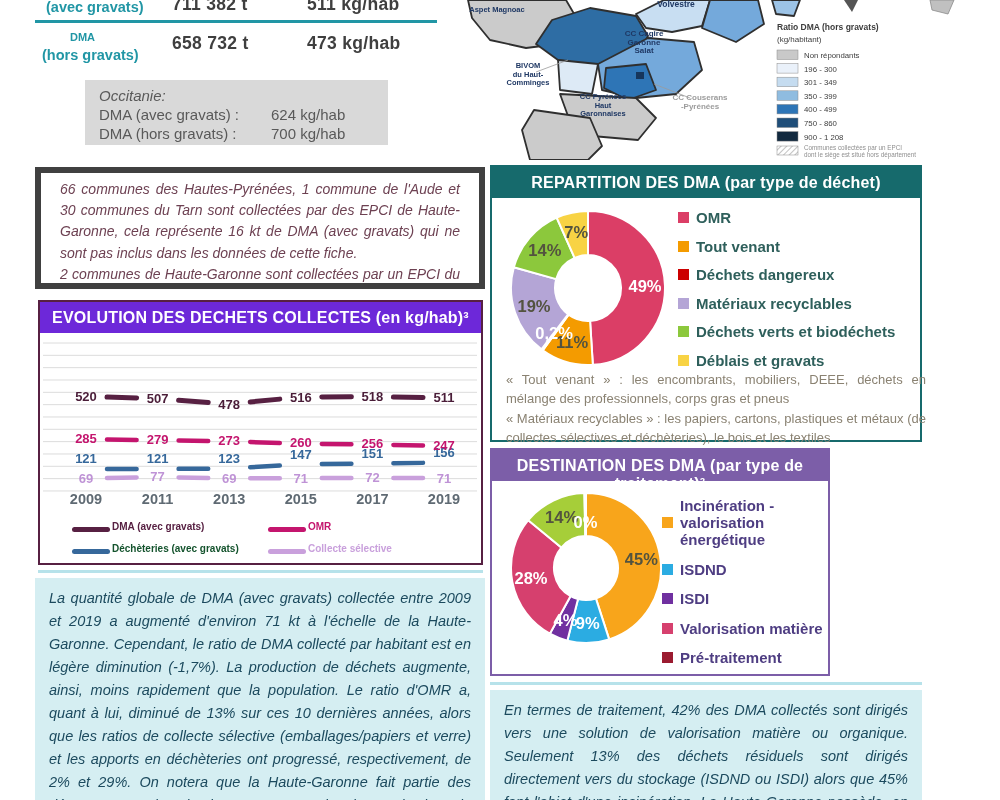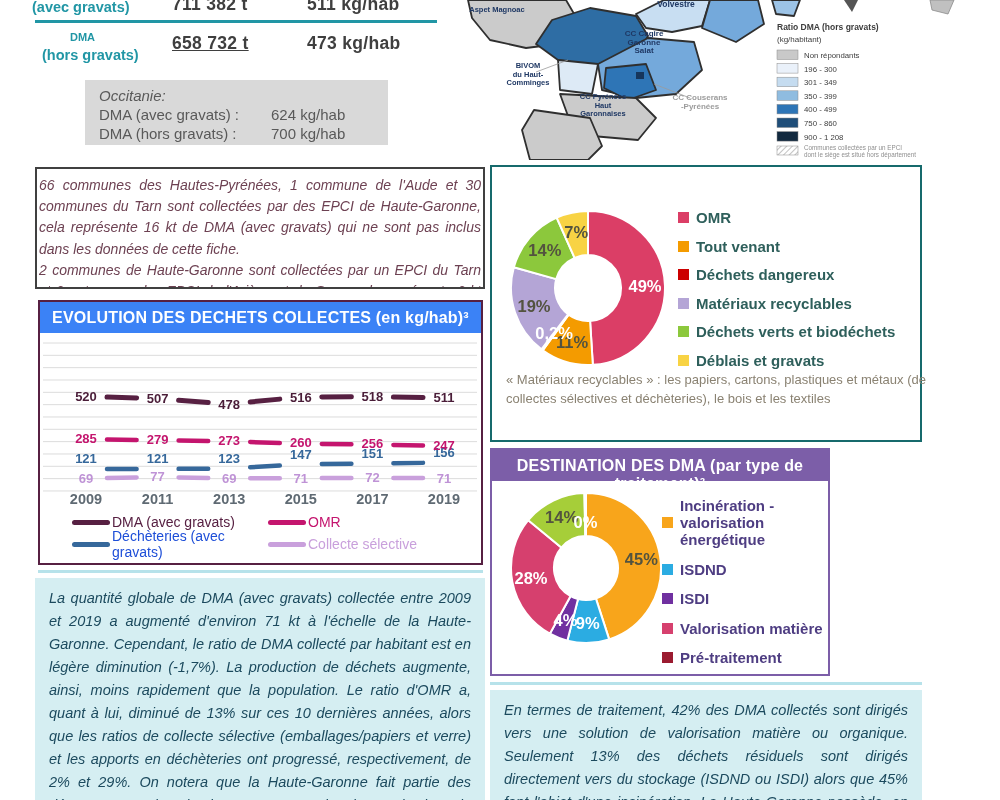--- a/index.html
+++ b/index.html
@@ -9,64 +9,64 @@
   
   .tbl-label{color:#2196A5;font-weight:bold;font-size:11px;line-height:17px;margin-left:28px;}
   .tbl-sub{color:#2196A5;font-weight:bold;font-size:14.5px;line-height:16px;}
   .tbl-val{color:#3F3F3F;font-weight:bold;font-size:17.5px;letter-spacing:.3px;}
   .teal-rule{background:#2196A5;height:2.5px;}
   
   .occ-box{background:#D9D9D9;color:#595959;font-size:15px;padding:7px 14px;box-sizing:border-box;}
   .occ-row{display:flex;margin-top:2px;}
   .occ-row .l{width:172px;}
   
-  .note-box{border:2px solid #404040;background:#fff;color:#6D4152;font-style:italic;
-            font-size:14px;line-height:21.2px;text-align:justify;padding:6px 2px;box-sizing:border-box;overflow:hidden;}
+  .note-box{border:6px solid #404040;background:#fff;color:#6D4152;font-style:italic;
+            font-size:14px;line-height:21.2px;text-align:justify;padding:6px 19px;box-sizing:border-box;overflow:hidden;}
   .note-box p{margin:0;}
   
   .panel{background:#fff;box-sizing:border-box;}
   .panel-hdr{color:#fff;font-weight:bold;text-align:center;font-size:16px;height:31px;
              padding-top:7px;box-sizing:border-box;letter-spacing:.2px;}
   .evo{border:2.5px solid #572042;}
-  .evo .panel-hdr{background:#3b82f6;}
+  .evo .panel-hdr{background:#6d28d9;}
   .rep{border:2px solid #166A6C;}
   .rep .panel-hdr{background:#166A6C;}
   .des{border:2px solid #7C5EA8;}
   .des .panel-hdr{background:#7C5EA8;}
   
   .evo-legend{position:absolute;left:32px;top:210px;display:grid;grid-auto-flow:column;
               grid-template-rows:20px 20px;grid-template-columns:196px auto;row-gap:2px;}
-  .evo-li{display:flex;align-items:center;font-weight:normal;font-size:14px;}
+  .evo-li{display:flex;align-items:flex-end;font-weight:bold;font-size:10px;}
   .evo-sw{width:38px;height:5px;border-radius:3px;margin-right:2px;flex:none;}
   
   .pl-item{display:flex;align-items:center;}
   .pl-sq{width:11px;height:11px;margin-right:7px;flex:none;}
   .rep-legend .pl-item{margin-bottom:11.5px;color:#2E5F5B;font-weight:bold;font-size:15px;}
   .des-legend .pl-item{margin-bottom:12.5px;color:#4E3D82;font-weight:bold;font-size:15px;}
   
   .foot{color:#8A8272;font-size:13px;line-height:18.5px;text-align:justify;}
   .foot p{margin:0 0 2px 0;}
   
   .cyan-block{background:#D5EEF2;font-style:italic;color:#1C4A5E;font-size:14.5px;
               line-height:23px;text-align:justify;padding:9px 14px;box-sizing:border-box;overflow:hidden;}
   .divider{background:#B7E2EA;height:3px;}
   svg text{font-family:"Liberation Sans",sans-serif;}
 </style>
 </head>
 <body>
 
 <div class="page">
 
-  <div class="abs tbl-sub" style="left:32px;top:-1px;">(avec gravats)</div>
+  <div class="abs tbl-sub" style="left:46px;top:-1px;">(avec gravats)</div>
   <div class="abs tbl-val" style="left:172px;top:-6px;">711 382 t</div>
   <div class="abs tbl-val" style="left:307px;top:-6px;">511 kg/hab</div>
   <div class="abs teal-rule" style="left:35px;top:20px;width:402px;"></div>
   <div class="abs tbl-label" style="left:42px;top:29px;">DMA</div>
   <div class="abs tbl-sub" style="left:42px;top:47px;">(hors gravats)</div>
-  <div class="abs tbl-val" style="left:172px;top:33px;text-decoration:underline;">658 732 t</div>
+  <div class="abs tbl-val" style="left:172px;top:33px;">658 732 t</div>
   <div class="abs tbl-val" style="left:307px;top:33px;">473 kg/hab</div>
 
   <div class="abs occ-box" style="left:85px;top:80px;width:303px;height:65px;">
     <div style="font-style:italic;">Occitanie:</div>
     <div class="occ-row">
       <span class="l">DMA (avec gravats) :</span>
       <span>624 kg/hab</span>
     </div>
     <div class="occ-row">
       <span class="l">DMA (hors gravats) :</span>
@@ -201,38 +201,39 @@
         <text x="332.4" y="170.5" text-anchor="middle" font-size="14.5" font-weight="bold" fill="#5F6A73">2017</text>
         <text x="404" y="170.5" text-anchor="middle" font-size="14.5" font-weight="bold" fill="#5F6A73">2019</text>
       </svg>
     <div class="evo-legend" id="evo-legend">
         <div class="evo-li">
           <span class="evo-sw" style="background: rgb(87, 32, 66);"></span>
           <span style="color: rgb(87, 32, 66);">DMA (avec gravats)</span>
         </div>
         <div class="evo-li">
           <span class="evo-sw" style="background: rgb(54, 104, 155);"></span>
-          <span style="color: #1d4ed8;">Déchèteries (avec gravats)</span>
+          <span style="color: #14532d;">Déchèteries (avec gravats)</span>
         </div>
         <div class="evo-li">
           <span class="evo-sw" style="background: rgb(196, 21, 110);"></span>
           <span style="color: rgb(196, 21, 110);">OMR</span>
         </div>
         <div class="evo-li">
           <span class="evo-sw" style="background: rgb(201, 160, 220);"></span>
           <span style="color: rgb(201, 160, 220);">Collecte sélective</span>
         </div>
       </div>
   </div>
 
   <div class="abs divider" style="left:38px;top:570px;width:445px;"></div>
 
   <div class="abs cyan-block" style="left:35px;top:578px;width:450px;height:222px;">La quantité globale de DMA (avec gravats) collectée entre 2009 et 2019 a augmenté d'environ 71 kt à l'échelle de la Haute-Garonne. Cependant, le ratio de DMA collecté par habitant est en légère diminution (-1,7%). La production de déchets augmente, ainsi, moins rapidement que la population. Le ratio d'OMR a, quant à lui, diminué de 13% sur ces 10 dernières années, alors que les ratios de collecte sélective (emballages/papiers et verre) et les apports en déchèteries ont progressé, respectivement, de 2% et 29%. On notera que la Haute-Garonne fait partie des départements d'Occitanie ayant un ratio de production de déchets relativement bas. Cela s'explique, notamment, par de faibles tonnages de déchets</div>
 
   <div class="abs panel rep" style="left:490px;top:165px;width:432px;height:277px;">
+    <div class="panel-hdr">REPARTITION DES DMA (par type de déchet)</div>
     <svg class="abs" style="left:10px;top:34px;" width="176" height="176" viewBox="0 0 176 176" id="pie-rep">
         <path d="M86,10 A77,77 0 0 1 90.83487000375715,163.84805808897693 L88.07208714446735,119.93488203813297 A33,33 0 0 0 86,54 Z" fill="#DB3E66" stroke="#fff" stroke-width="2"></path>
         <path d="M90.83487000375715,163.84805808897693 A77,77 0 0 1 40.740535573479576,149.29430856687097 L66.60308667434839,113.69756081437328 A33,33 0 0 0 88.07208714446735,119.93488203813297 Z" fill="#F49B00" stroke="#fff" stroke-width="2"></path>
         <path d="M40.740535573479576,149.29430856687097 A77,77 0 0 1 39.445868155597175,148.33280368786313 L66.04822920954165,113.28548729479849 A33,33 0 0 0 66.60308667434839,113.69756081437328 Z" fill="#CC0000" stroke="#fff" stroke-width="2"></path>
         <path d="M39.445868155597175,148.33280368786313 A77,77 0 0 1 11.836482356580333,66.2931738126245 L54.21563529567729,78.12564591969621 A33,33 0 0 0 66.04822920954165,113.28548729479849 Z" fill="#B4A5D6" stroke="#fff" stroke-width="2"></path>
         <path d="M11.836482356580333,66.2931738126245 A77,77 0 0 1 54.68127848316339,16.656999761519728 L72.57769077849859,56.85299989779416 A33,33 0 0 0 54.21563529567729,78.12564591969621 Z" fill="#8CC83C" stroke="#fff" stroke-width="2"></path>
         <path d="M54.68127848316339,16.656999761519728 A77,77 0 0 1 85.99999999999999,10 L85.99999999999999,54 A33,33 0 0 0 72.57769077849859,56.85299989779416 Z" fill="#F8D344" stroke="#fff" stroke-width="2"></path>
         <text x="142.9718739408467" y="90.70958673254668" text-anchor="middle" font-size="16.5" font-weight="bold" fill="#FFFFFF">49%</text>
         <text x="70.09750695576393" y="147.23674008358574" text-anchor="middle" font-size="16.5" font-weight="bold" fill="#53533F">11%</text>
         <text x="52.0151821269599" y="138.26059608589352" text-anchor="middle" font-size="16.5" font-weight="bold" fill="#FFFFFF">0,2%</text>
@@ -260,20 +261,21 @@
         <div class="pl-item">
           <span class="pl-sq" style="background: rgb(140, 200, 60);"></span>
           <span>Déchets verts et biodéchets</span>
         </div>
         <div class="pl-item">
           <span class="pl-sq" style="background: rgb(248, 211, 68);"></span>
           <span>Déblais et gravats</span>
         </div>
       </div>
     <div class="abs foot" style="left:2px;top:204px;width:420px;padding:0 12px;">
+      <p>« Tout venant » : les encombrants, mobiliers, DEEE, déchets en mélange des professionnels, corps gras et pneus</p>
       <p>« Matériaux recyclables » : les papiers, cartons, plastiques et métaux (de collectes sélectives et déchèteries), le bois et les textiles</p>
     </div>
   </div>
 
   <div class="abs panel des" style="left:490px;top:448px;width:340px;height:228px;">
     <div class="panel-hdr">DESTINATION DES DMA (par type de traitement)³</div>
     <svg class="abs" style="left:8px;top:36px;" width="170" height="170" viewBox="0 0 170 170" id="pie-des">
         <path d="M86,7 A75,75 0 0 1 109.17627457812107,153.3292387221365 L95.88854381999832,112.43380852144492 A32,32 0 0 0 86,50 Z" fill="#F8A51B" stroke="#fff" stroke-width="2"></path>
         <path d="M109.17627457812107,153.3292387221365 A75,75 0 0 1 67.34825846263587,154.64373708464734 L78.04192361072464,112.9946611561162 A32,32 0 0 0 95.88854381999832,112.43380852144492 Z" fill="#2BACE2" stroke="#fff" stroke-width="2"></path>
         <path d="M67.34825846263587,154.64373708464734 A75,75 0 0 1 49.868474442371344,147.72300100328977 L70.58388242874511,110.04181376140363 A32,32 0 0 0 78.04192361072464,112.9946611561162 Z" fill="#7030A0" stroke="#fff" stroke-width="2"></path>

